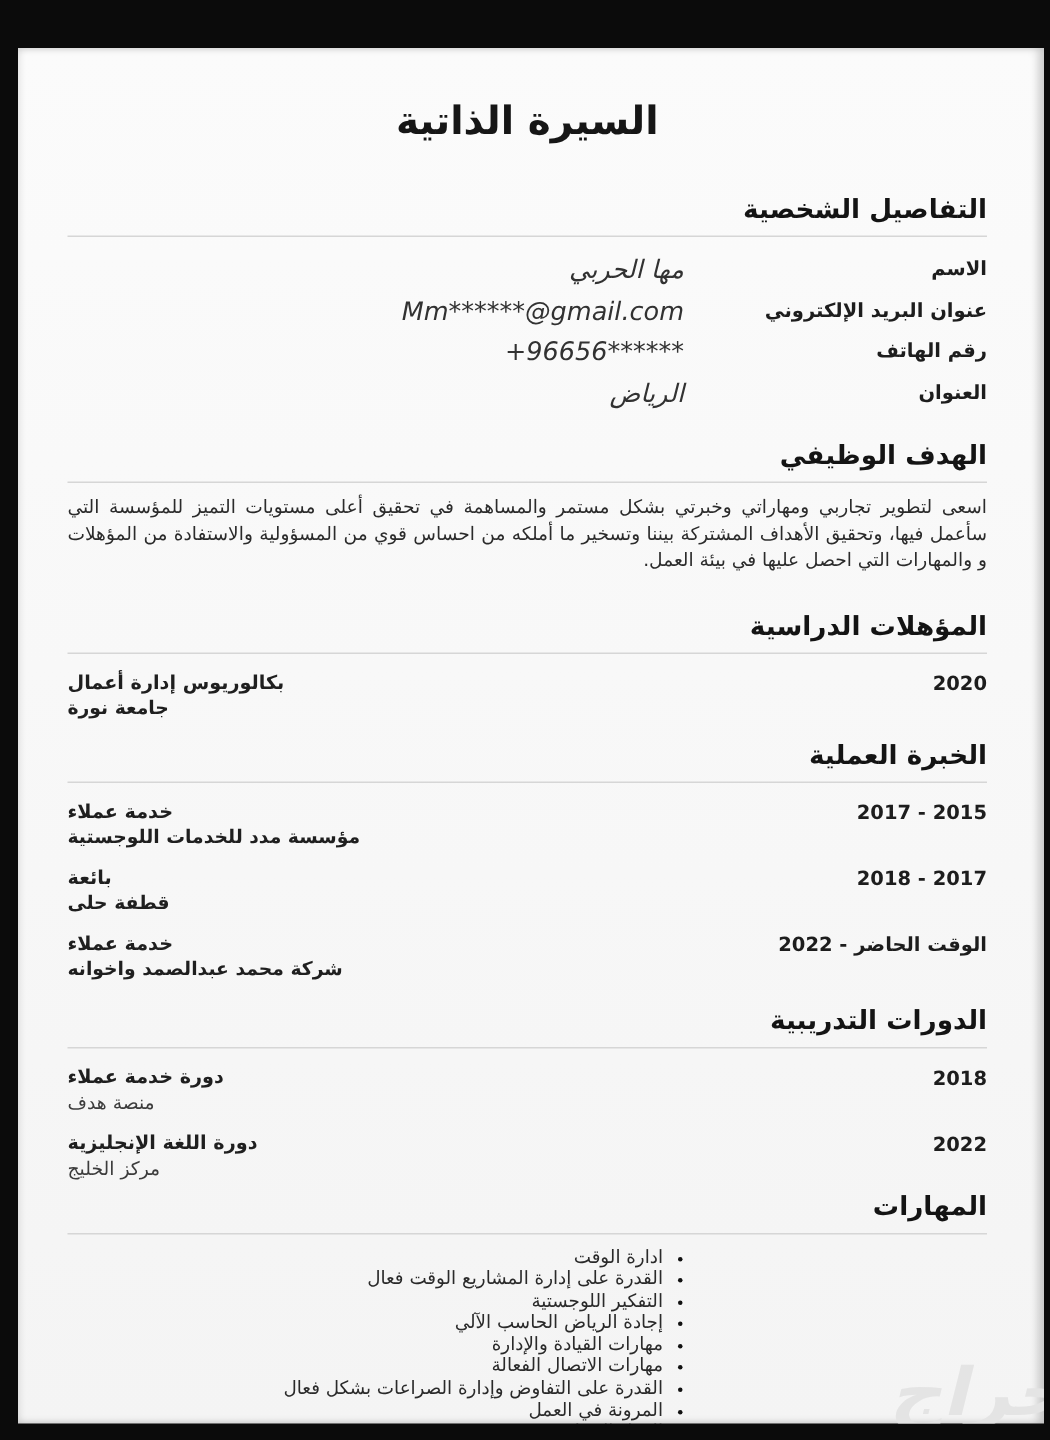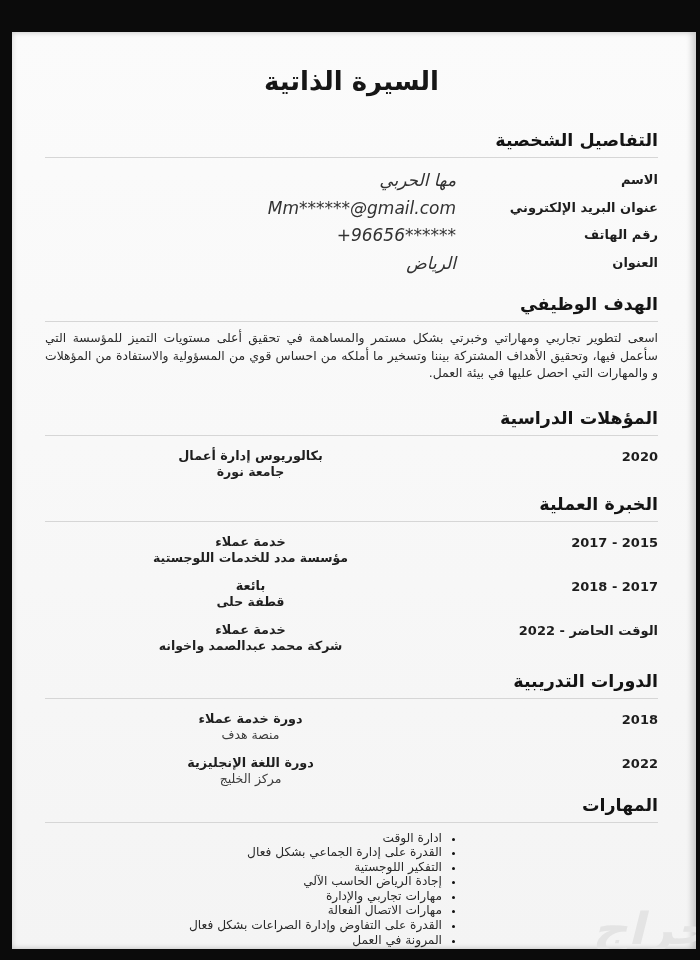--- a/index.html
+++ b/index.html
@@ -39,21 +39,21 @@
   
   .objective-text{
     margin:7px 0 0;font-size:12.4px;color:#2b2b2b;line-height:17.5px;
     text-align:justify;text-justify:inter-word;
   }
   
   .entry{position:relative;margin-top:12px;min-height:32px;}
   .entry-date{
     position:absolute;right:0;top:1px;font-size:13px;font-weight:bold;color:#1d1d1d;line-height:16px;
   }
-  .entry-body{margin-left:0;margin-right:202px;text-align:center;}
+  .entry-body{margin-left:0;margin-right:202px;text-align:left;}
   .entry-title{font-size:12.8px;font-weight:bold;color:#1f1f1f;line-height:16px;}
   .entry-subtitle{font-size:12.5px;line-height:16px;}
   .sub-bold .entry-subtitle{font-weight:bold;color:#1f1f1f;}
   .sub-reg .entry-subtitle{font-weight:normal;color:#3c3c3c;}
   
   .skills-list{
     margin:8px 202px 0 0;padding:0 14px 0 0;list-style:disc;
     text-align:right;color:#222;
   }
   .skills-list li{
@@ -144,24 +144,24 @@
         <span class="entry-date ltr">2022</span>
         <div class="entry-body">
           <div class="entry-title">دورة اللغة الإنجليزية</div>
           <div class="entry-subtitle">مركز الخليج</div>
         </div>
       </div>
 
       <div class="section-header mt-s6">المهارات</div>
       <ul class="skills-list">
         <li>ادارة الوقت</li>
-        <li>القدرة على إدارة الجماعي بشكل فعال</li>
+        <li>القدرة على إدارة المشاريع الوقت فعال</li>
         <li>التفكير اللوجستية</li>
         <li>إجادة الرياض الحاسب الآلي</li>
-        <li>مهارات تجاربي والإدارة</li>
+        <li>مهارات القيادة والإدارة</li>
         <li>مهارات الاتصال الفعالة</li>
         <li>القدرة على التفاوض وإدارة الصراعات بشكل فعال</li>
         <li>المرونة في العمل</li>
         <li>العمل الجماعي</li>
       </ul>
     </div>
 
     <div class="watermark">حراج</div>
   </div>
 </div>

